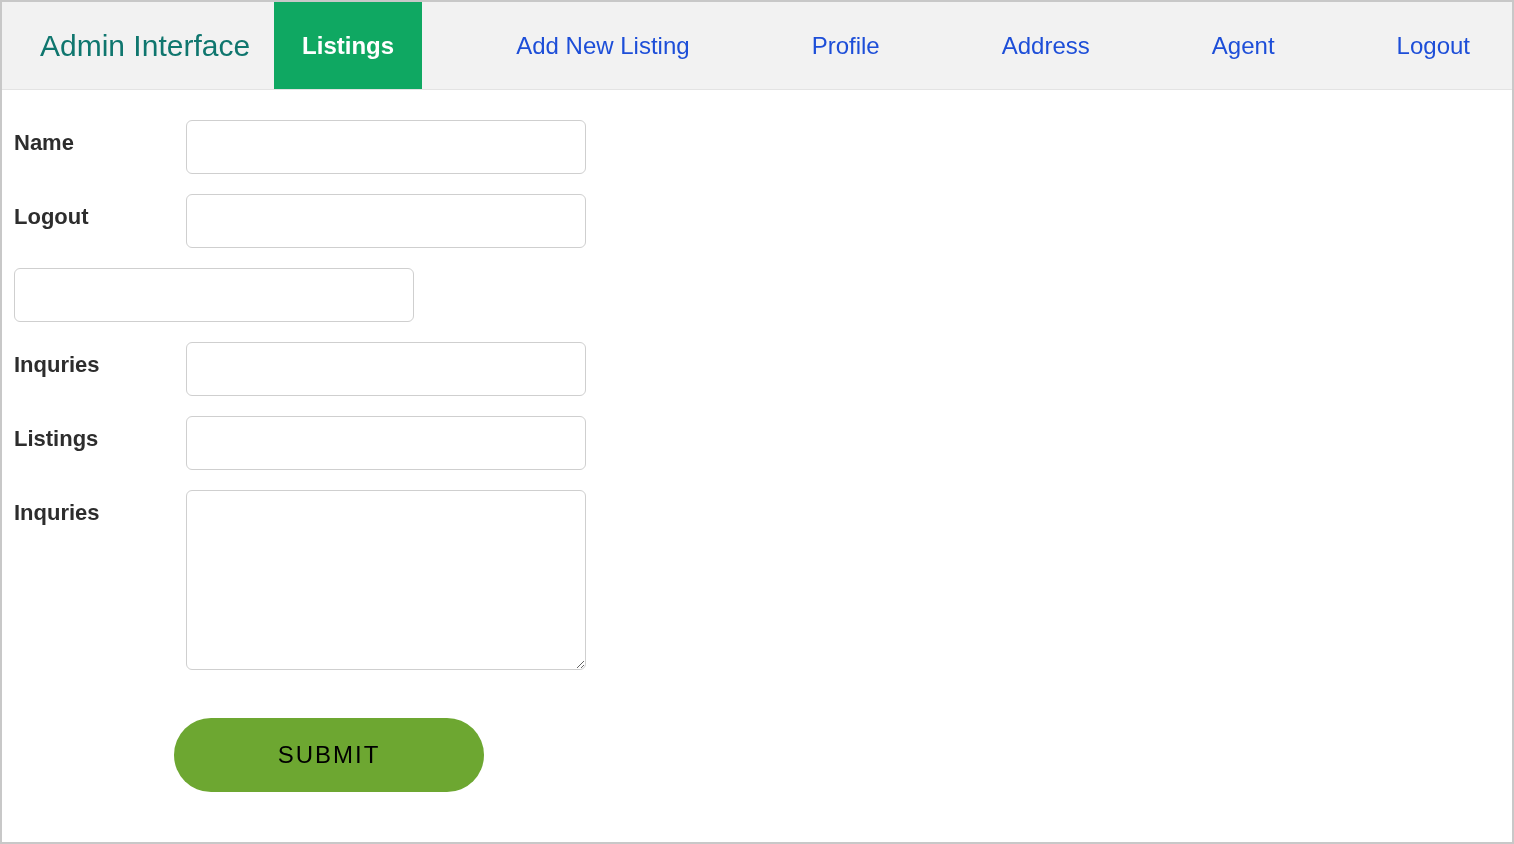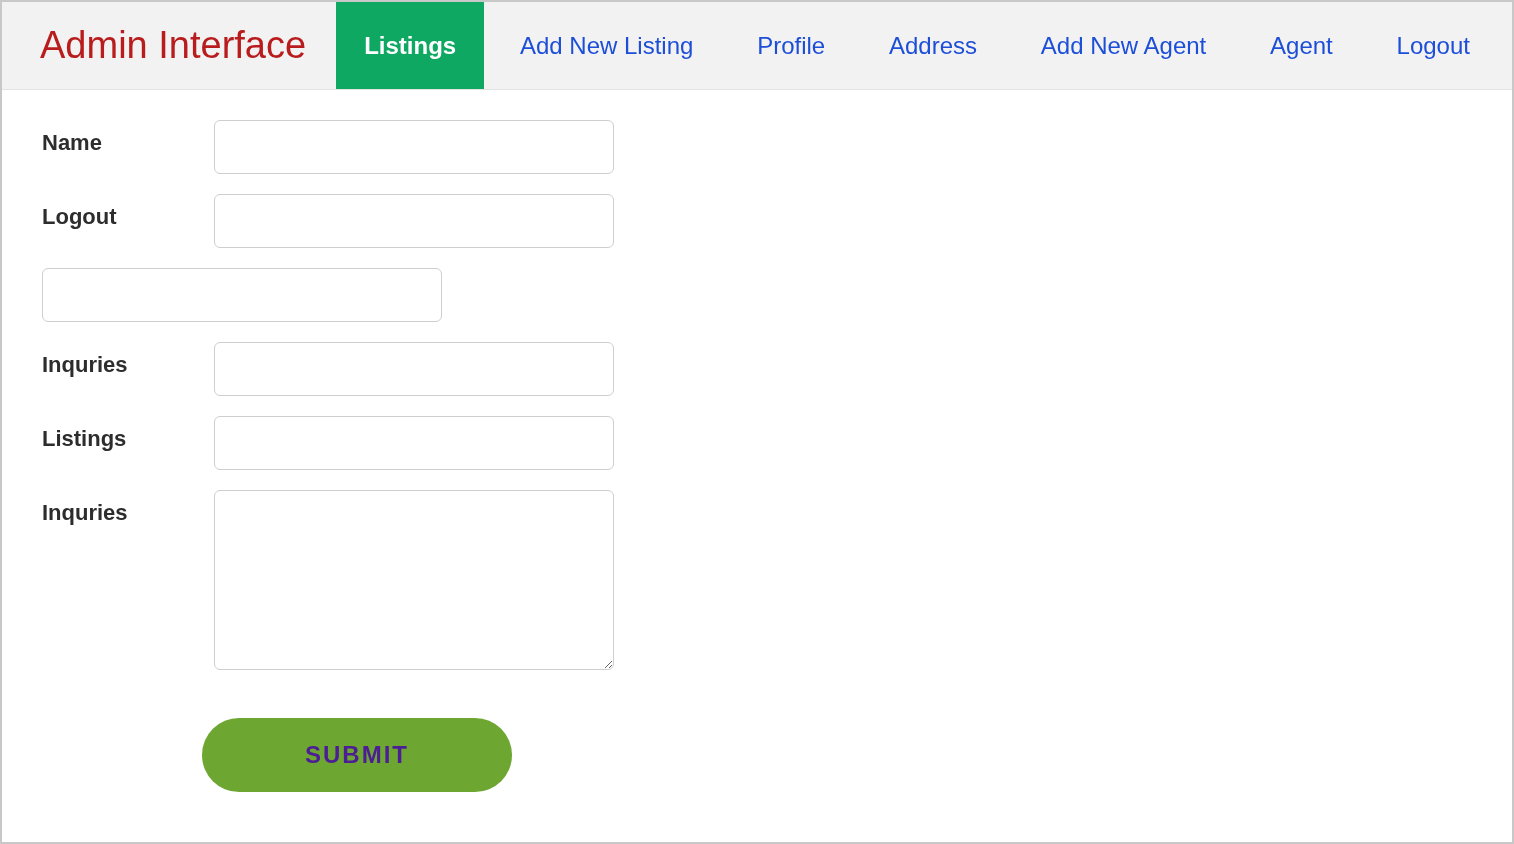--- a/index.html
+++ b/index.html
@@ -16,23 +16,23 @@
     }
     .topbar {
       display: flex;
       align-items: stretch;
       background: #f2f2f2;
       border-bottom: 1px solid #e3e3e3;
       height: 88px;
       padding: 0 14px 0 0;
     }
     .brand {
-      font-size: 38px;
-      color: #b91c1c;
-      padding: 0 30px 0 38px;
+      font-size: 30px;
+      color: #0f766e;
+      padding: 0 24px 0 38px;
       display: flex;
       align-items: center;
       height: 100%;
       white-space: nowrap;
     }
     .nav {
       display: flex;
       align-items: stretch;
       flex: 1;
       justify-content: space-between;
@@ -45,21 +45,21 @@
       color: #1d4ed8;
       cursor: pointer;
       white-space: nowrap;
     }
     .nav-item.active {
       background: #0fa862;
       color: #ffffff;
       font-weight: 600;
     }
     .form-area {
-      padding: 30px 0 0 40px;
+      padding: 30px 0 0 12px;
     }
     .form-row {
       display: flex;
       align-items: flex-start;
       margin-bottom: 20px;
     }
     .form-label {
       width: 172px;
       font-size: 22px;
       font-weight: 700;
@@ -90,39 +90,38 @@
     .submit-row {
       padding-left: 160px;
       padding-top: 28px;
     }
     .submit-btn {
       width: 310px;
       height: 74px;
       border: none;
       border-radius: 40px;
       background: #6da731;
-      color: #4c1d95;
+      color: #000000;
       font-size: 24px;
-      font-weight: 700;
+      font-weight: 400;
       letter-spacing: 2px;
       cursor: pointer;
       font-family: inherit;
     }
   </style>
 </head>
 <body>
 
 <div class="topbar">
   <div class="brand">Admin Interface</div>
   <div class="nav">
     <div class="nav-item active">Listings</div>
     <div class="nav-item">Add New Listing</div>
     <div class="nav-item">Profile</div>
     <div class="nav-item">Address</div>
-    <div class="nav-item">Add New Agent</div>
     <div class="nav-item">Agent</div>
     <div class="nav-item">Logout</div>
   </div>
 </div>
 
 <div class="form-area">
 
   <div class="form-row">
     <div class="form-label">Name</div>
     <input class="form-input" type="text" value="" style="">

